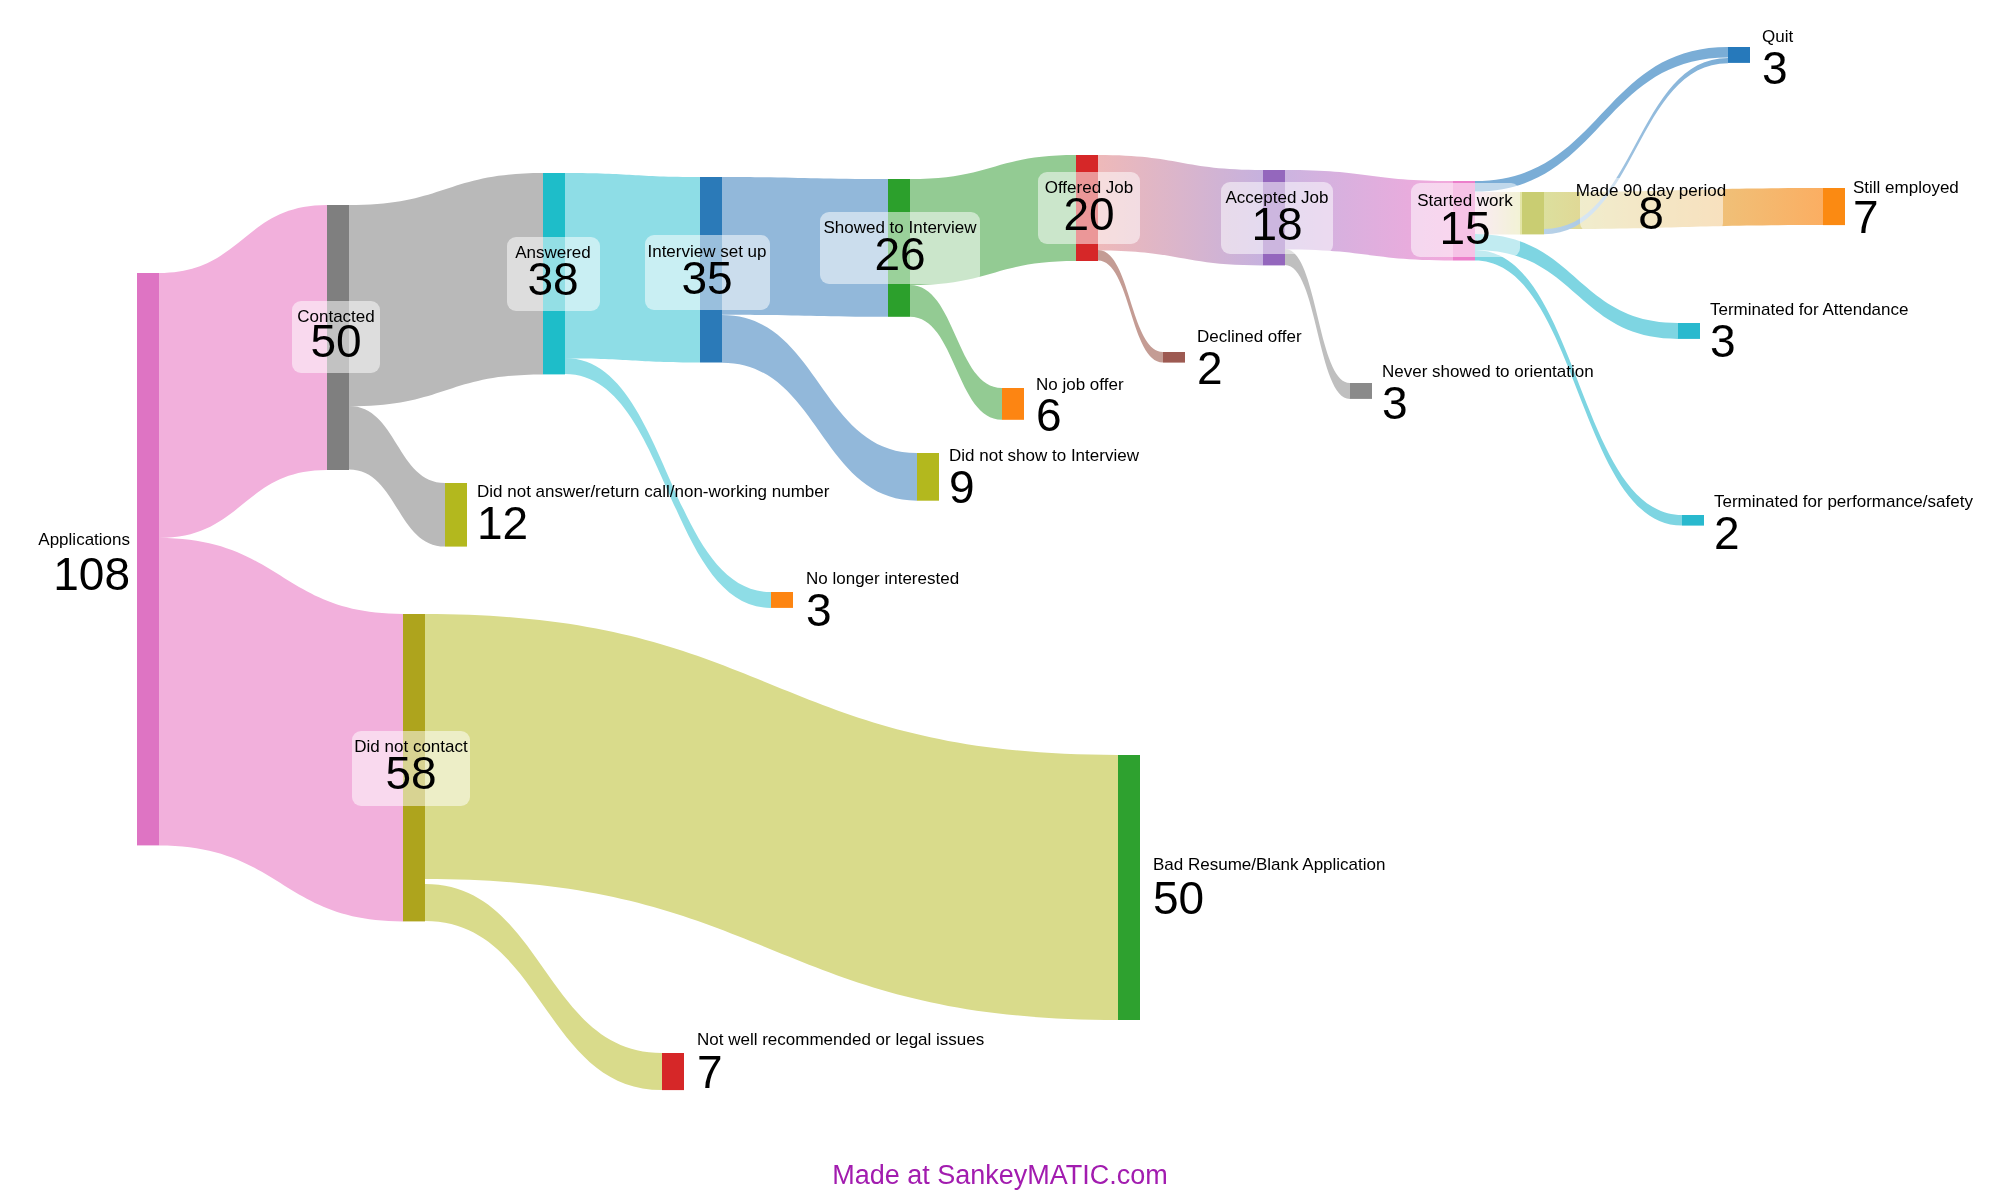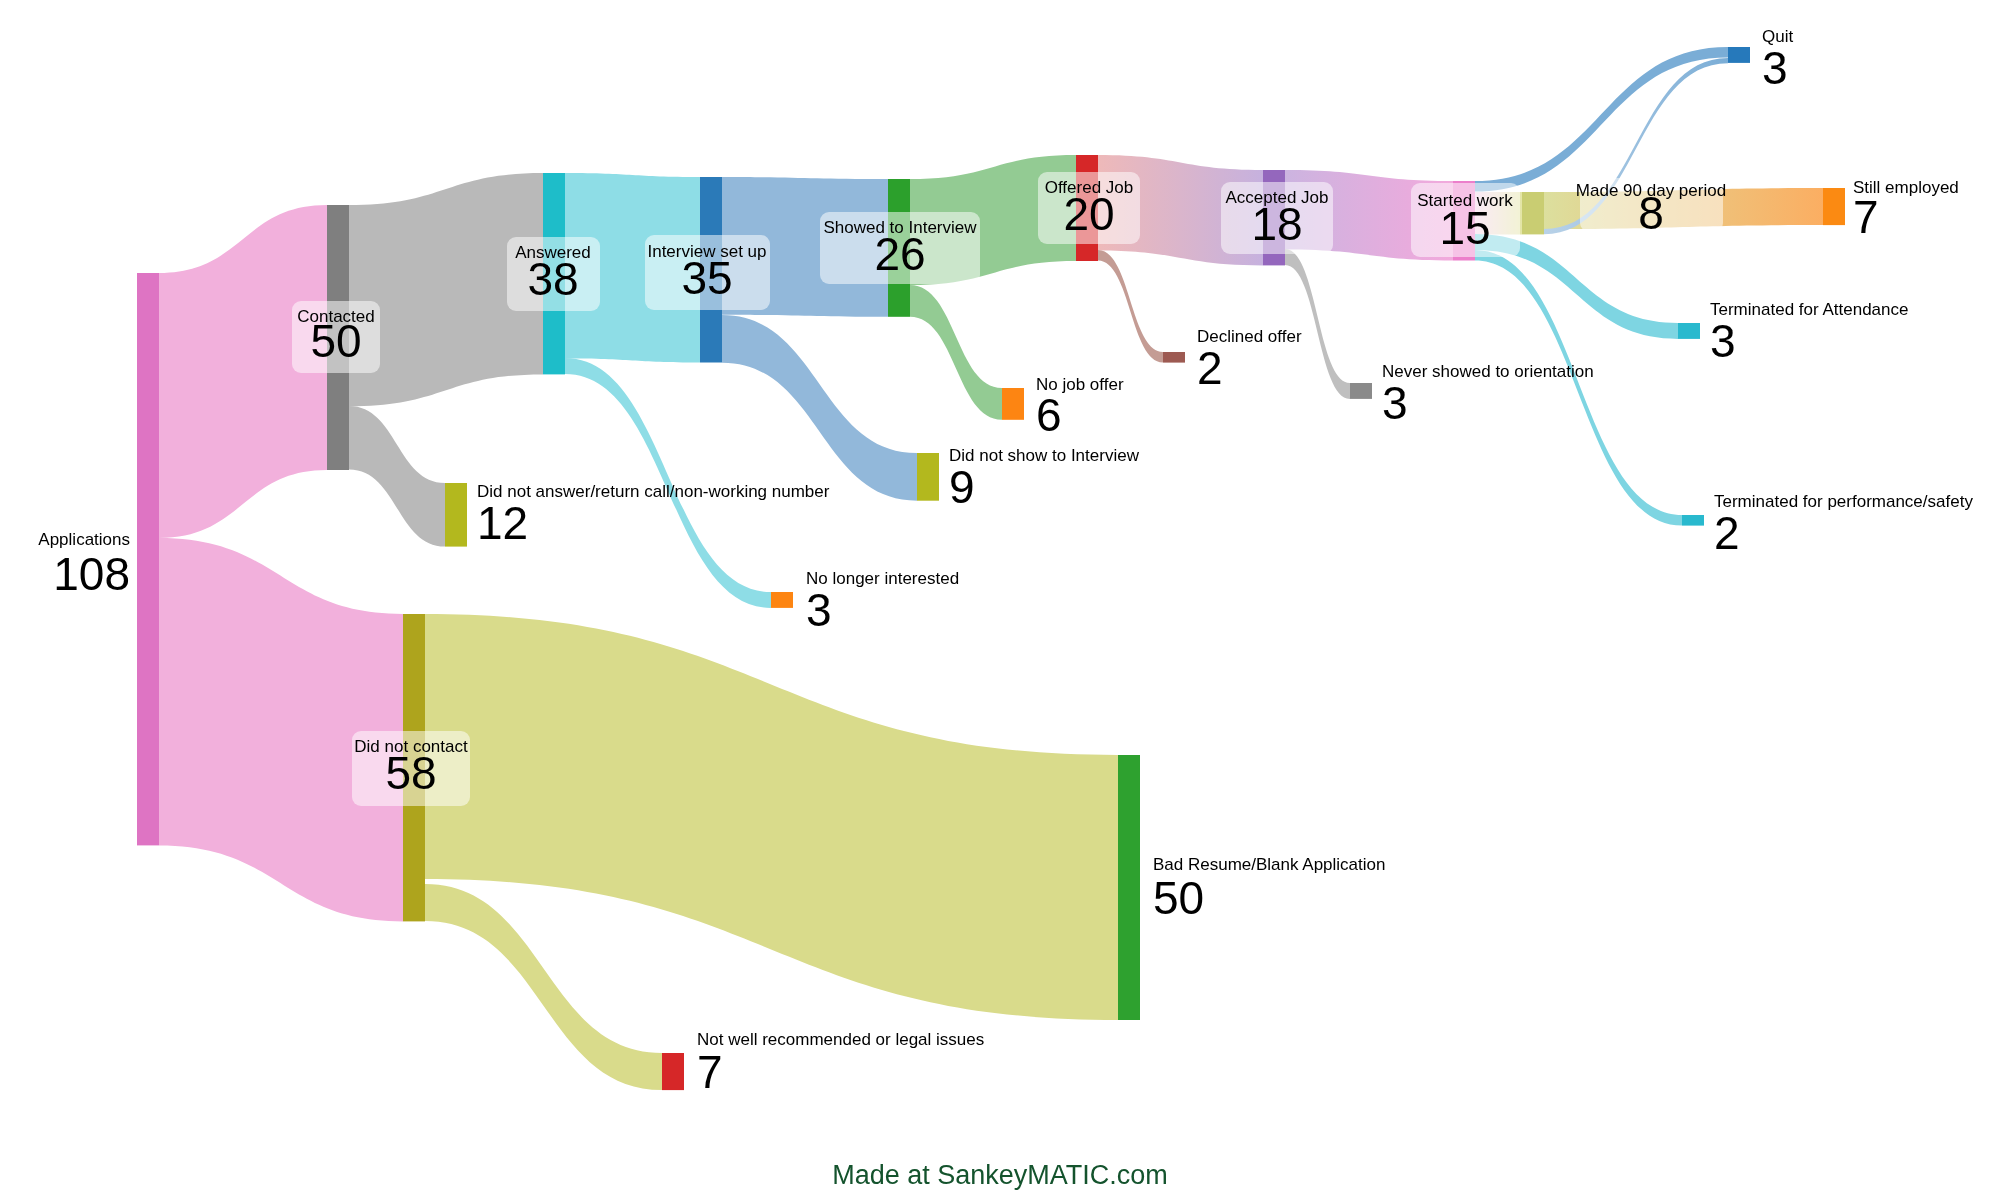--- a/index.html
+++ b/index.html
@@ -138,16 +138,16 @@
       <text x="1853" y="233" text-anchor="start" font-size="46">7</text>
       <text x="1710" y="315" text-anchor="start" font-size="17">Terminated for Attendance</text>
       <text x="1710" y="357" text-anchor="start" font-size="46">3</text>
       <text x="1714" y="507" text-anchor="start" font-size="17">Terminated for performance/safety</text>
       <text x="1714" y="549" text-anchor="start" font-size="46">2</text>
       <text x="1153" y="870" text-anchor="start" font-size="17">Bad Resume/Blank Application</text>
       <text x="1153" y="914" text-anchor="start" font-size="46">50</text>
       <text x="697" y="1045" text-anchor="start" font-size="17">Not well recommended or legal issues</text>
       <text x="697" y="1088" text-anchor="start" font-size="46">7</text>
     </svg>
-  <div class="footer" style="color: #14532d;">
+  <div class="footer" style="color: #a21caf;">
     <span>Made at SankeyMATIC.com</span>
   </div>
 </div>
 
 </body></html>

